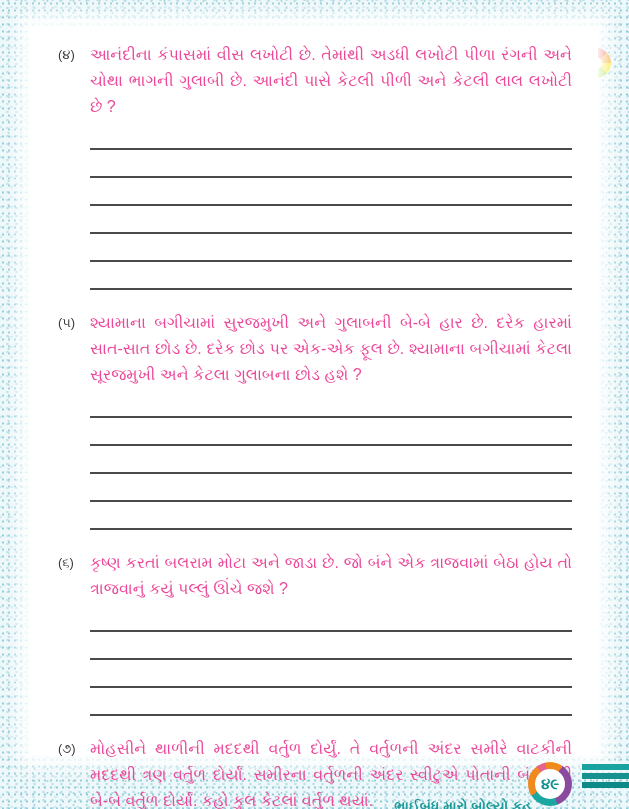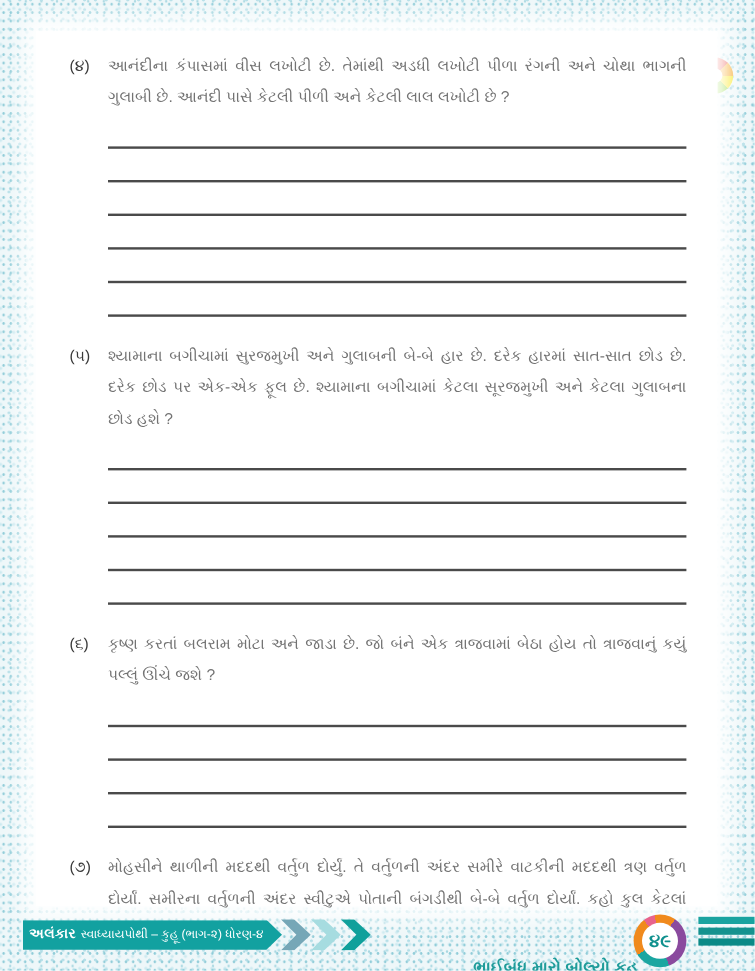--- a/index.html
+++ b/index.html
@@ -18,21 +18,21 @@
   .content{
     position:absolute;left:30px;right:31px;top:26px;bottom:54px;
     background:#ffffff;
     box-shadow:0 0 16px 12px rgba(255,255,255,0.95);
     padding:16px 26px 0 28px;box-sizing:border-box;
   }
   .question{margin-top:20px;}
   .question:first-child{margin-top:0;}
   .q-row{display:flex;align-items:flex-start;}
   .q-num{flex:0 0 32px;font-size:13px;line-height:26px;color:#3a3a3a;}
-  .q-text{flex:1;font-size:13px;line-height:26px;color:#737373;text-align:justify;}
+  .q-text{flex:1;font-size:16px;line-height:26px;color:#ec4899;text-align:justify;}
   .answer-lines{margin-left:32px;margin-top:2px;}
   .ans-line{height:26px;border-bottom:2px solid #4a4a4a;}
   .color-wheel{
     position:absolute;left:581px;top:48px;width:30px;height:30px;border-radius:50%;
     background:conic-gradient(#e8453c 0 45deg,#f5a623 45deg 90deg,#f8e71c 90deg 135deg,
       #7ed321 135deg 190deg,#16a5a3 190deg 235deg,#4a90d9 235deg 290deg,
       #9013fe 290deg 330deg,#d0257c 330deg 360deg);
     display:flex;align-items:center;justify-content:center;
   }
   .color-wheel::after{content:"";width:12px;height:12px;border-radius:50%;background:#fff;}
@@ -128,29 +128,20 @@
         <div class="q-num">(૭)</div>
         <div class="q-text">મોહસીને થાળીની મદદથી વર્તુળ દોર્યું. તે વર્તુળની અંદર સમીરે વાટકીની મદદથી ત્રણ વર્તુળ દોર્યાં. સમીરના વર્તુળની અંદર સ્વીટુએ પોતાની બંગડીથી બે-બે વર્તુળ દોર્યાં. કહો કુલ કેટલાં વર્તુળ થયાં.</div>
       </div>
       <div class="answer-lines">
         <div class="ans-line"></div>
       </div>
     </div>
 
   </div>
 
-  <div class="footer-left">
-    <div class="banner">
-      <span class="bold">અલંકાર</span>
-      <span class="rest">સ્વાધ્યાયપોથી – કુહૂ (ભાગ-૨) ધોરણ-૪</span>
-    </div>
-    <span class="chev c1"></span>
-    <span class="chev c2"></span>
-    <span class="chev c3"></span>
-  </div>
 
   <div class="footer-stripes">
     <div class="s s1"></div>
     <div class="s s2"></div>
     <div class="s s3"></div>
   </div>
 
   <div class="lesson-title">ભાઈબંધ મારો બોલ્યો કુહૂ</div>
 
   <div class="page-badge">

